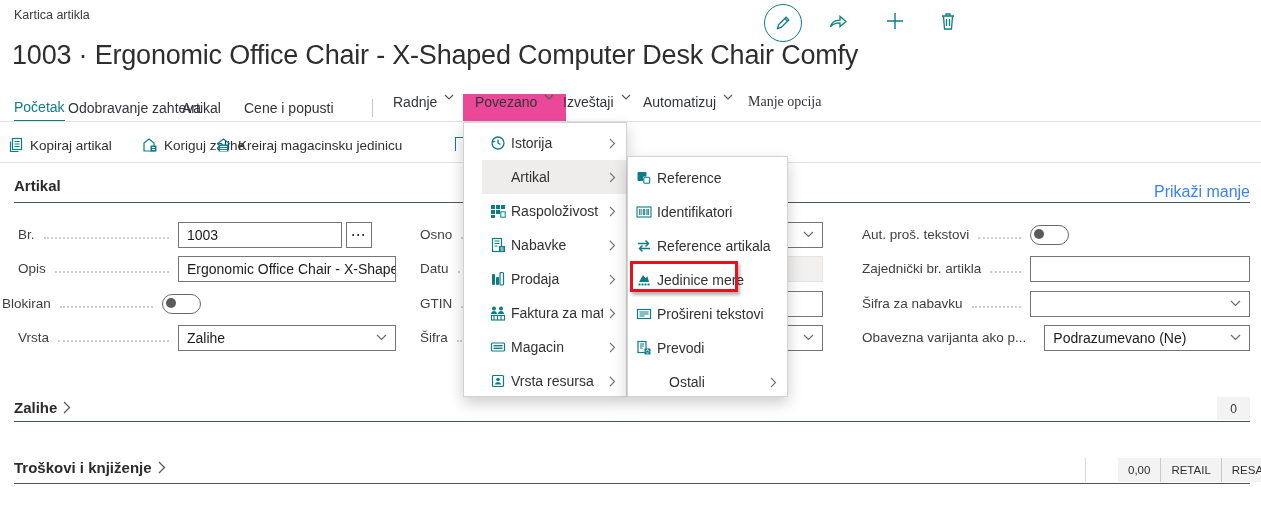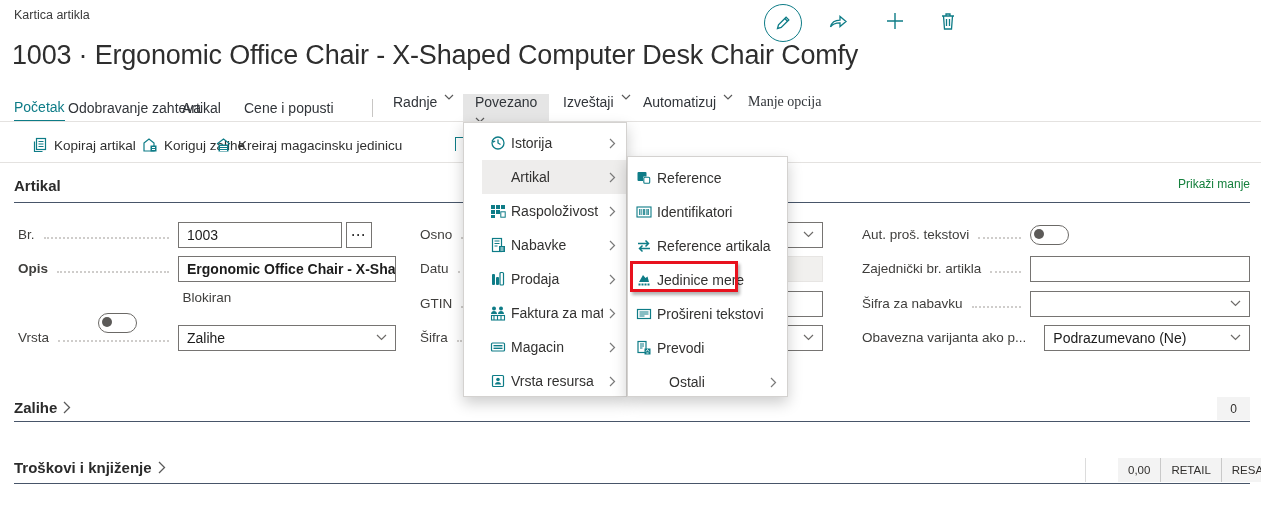--- a/index.html
+++ b/index.html
@@ -18,36 +18,36 @@
     border-radius:50%;display:flex;align-items:center;justify-content:center;}
   .page-title{left:12px;top:40px;font-size:27px;font-weight:400;color:#2e2e2e;
     letter-spacing:-0.2px;white-space:nowrap;}
 
   
   .tab{top:96px;height:24px;display:flex;align-items:center;font-size:14px;
     color:#31353a;white-space:nowrap;cursor:pointer;}
   .tab.active{color:#0e7c87;border-bottom:2px solid #0e7c87;height:22px;padding-bottom:2px;}
   .menu-tab{top:94px;height:28px;display:flex;align-items:flex-start;gap:7px;font-size:14px;
     color:#31353a;white-space:nowrap;cursor:pointer;}
-  .menu-tab.open{background:#e5e5e5;padding:0 12px;flex-direction:column;}
+  .menu-tab.open{background:#ec4899;padding:0 12px;}
   .vdivider{left:372px;top:99px;width:1px;height:18px;background:#c8c6c4;}
   .menubar-line{left:0;top:121px;width:1261px;height:1px;background:#e4e2e0;}
 
   
   .action{top:135px;height:20px;display:flex;align-items:center;gap:6px;font-size:13.5px;
     color:#2f2f2f;white-space:nowrap;cursor:pointer;}
   .actionbar-line{left:0;top:162px;width:1261px;height:1px;background:#e4e2e0;}
   .partial-icon{left:455px;top:137px;width:7px;height:13px;
     border-left:1.5px solid #0e7c87;border-top:1.5px solid #0e7c87;}
 
   
   .section-title{font-size:15px;font-weight:bold;color:#2b2b2b;display:flex;
     align-items:center;gap:6px;white-space:nowrap;}
   .dark-line{height:1px;background:#475569;left:14px;width:1236px;}
-  .show-less{right:11px;top:177px;font-size:12px;color:#15803d;cursor:pointer;}
+  .show-less{right:11px;top:183px;font-size:16px;color:#3b82f6;cursor:pointer;}
 
   
   .row{height:27px;display:flex;align-items:center;}
   .lbl{font-size:13.5px;color:#3f3e3c;white-space:nowrap;}
   .dots{flex:1;height:0;border-top:2px dotted #cfcdcb;margin:6px 9px 0 9px;}
   .fldwrap{display:flex;align-items:center;}
   .fld{height:26px;box-sizing:border-box;border:1px solid #767472;background:#fff;
     display:flex;align-items:center;padding:0 8px;font-size:14px;color:#1c1c1c;
     white-space:nowrap;overflow:hidden;}
   .fld.sel{justify-content:space-between;}
@@ -152,21 +152,21 @@
       <svg width="10" height="6" viewBox="0 0 10 6" fill="none" stroke="#5a5a5a" stroke-width="1.2">
         <path d="M1 1l4 4 4-4"></path>
       </svg>
     </span>
 </div>
 <div class="abs menu-tab" style="left:748px;font-family:Liberation Serif, serif;">
   <span>Manje opcija</span>
 </div>
 <div class="abs menubar-line"></div>
 
-<div class="abs action" style="left:32px;align-items:center;">
+<div class="abs action" style="left:8px;align-items:center;">
   <span>
     <svg width="16" height="16" viewBox="0 0 16 16" fill="none" stroke="#0e7c87" stroke-width="1.2">
       <rect x="4.5" y="1.5" width="9" height="11"></rect>
         <path d="M2.5 4.5v10h8"></path>
         <path d="M6.5 4.5h5M6.5 7h5M6.5 9.5h5"></path>
     </svg>
   </span>
   <span>Kopiraj artikal</span>
 </div>
 <div class="abs action" style="left:142px;">
@@ -197,26 +197,26 @@
 <div class="abs dark-line" style="top:202px;"></div>
 
 <div class="abs row" style="left:18px;top:221px;width:378px;">
   <span class="lbl">Br.</span>
   <span class="dots"></span>
   <span class="fldwrap" style="width:218px;">
     <span class="fld" style="width:164px;">1003</span>
     <span class="assist">···</span>
   </span>
 </div>
-<div class="abs row" style="left:18px;top:255px;width:378px;font-weight:bold;">
+<div class="abs row" style="left:18px;top:255px;width:378px;">
   <span class="lbl">Opis</span>
   <span class="dots"></span>
   <span class="fld" style="width:218px;">Ergonomic Office Chair - X-Shaped Co</span>
 </div>
-<div class="abs row" style="left:18px;top:290px;width:378px;flex-direction:column;">
+<div class="abs row" style="left:2px;top:290px;width:378px;">
   <span class="lbl">Blokiran</span>
   <span class="dots"></span>
   <span class="fldwrap" style="width:218px;">
     <span class="toggle">
         <span class="knob"></span>
       </span>
   </span>
 </div>
 <div class="abs row" style="left:18px;top:324px;width:378px;">
   <span class="lbl">Vrsta</span>

